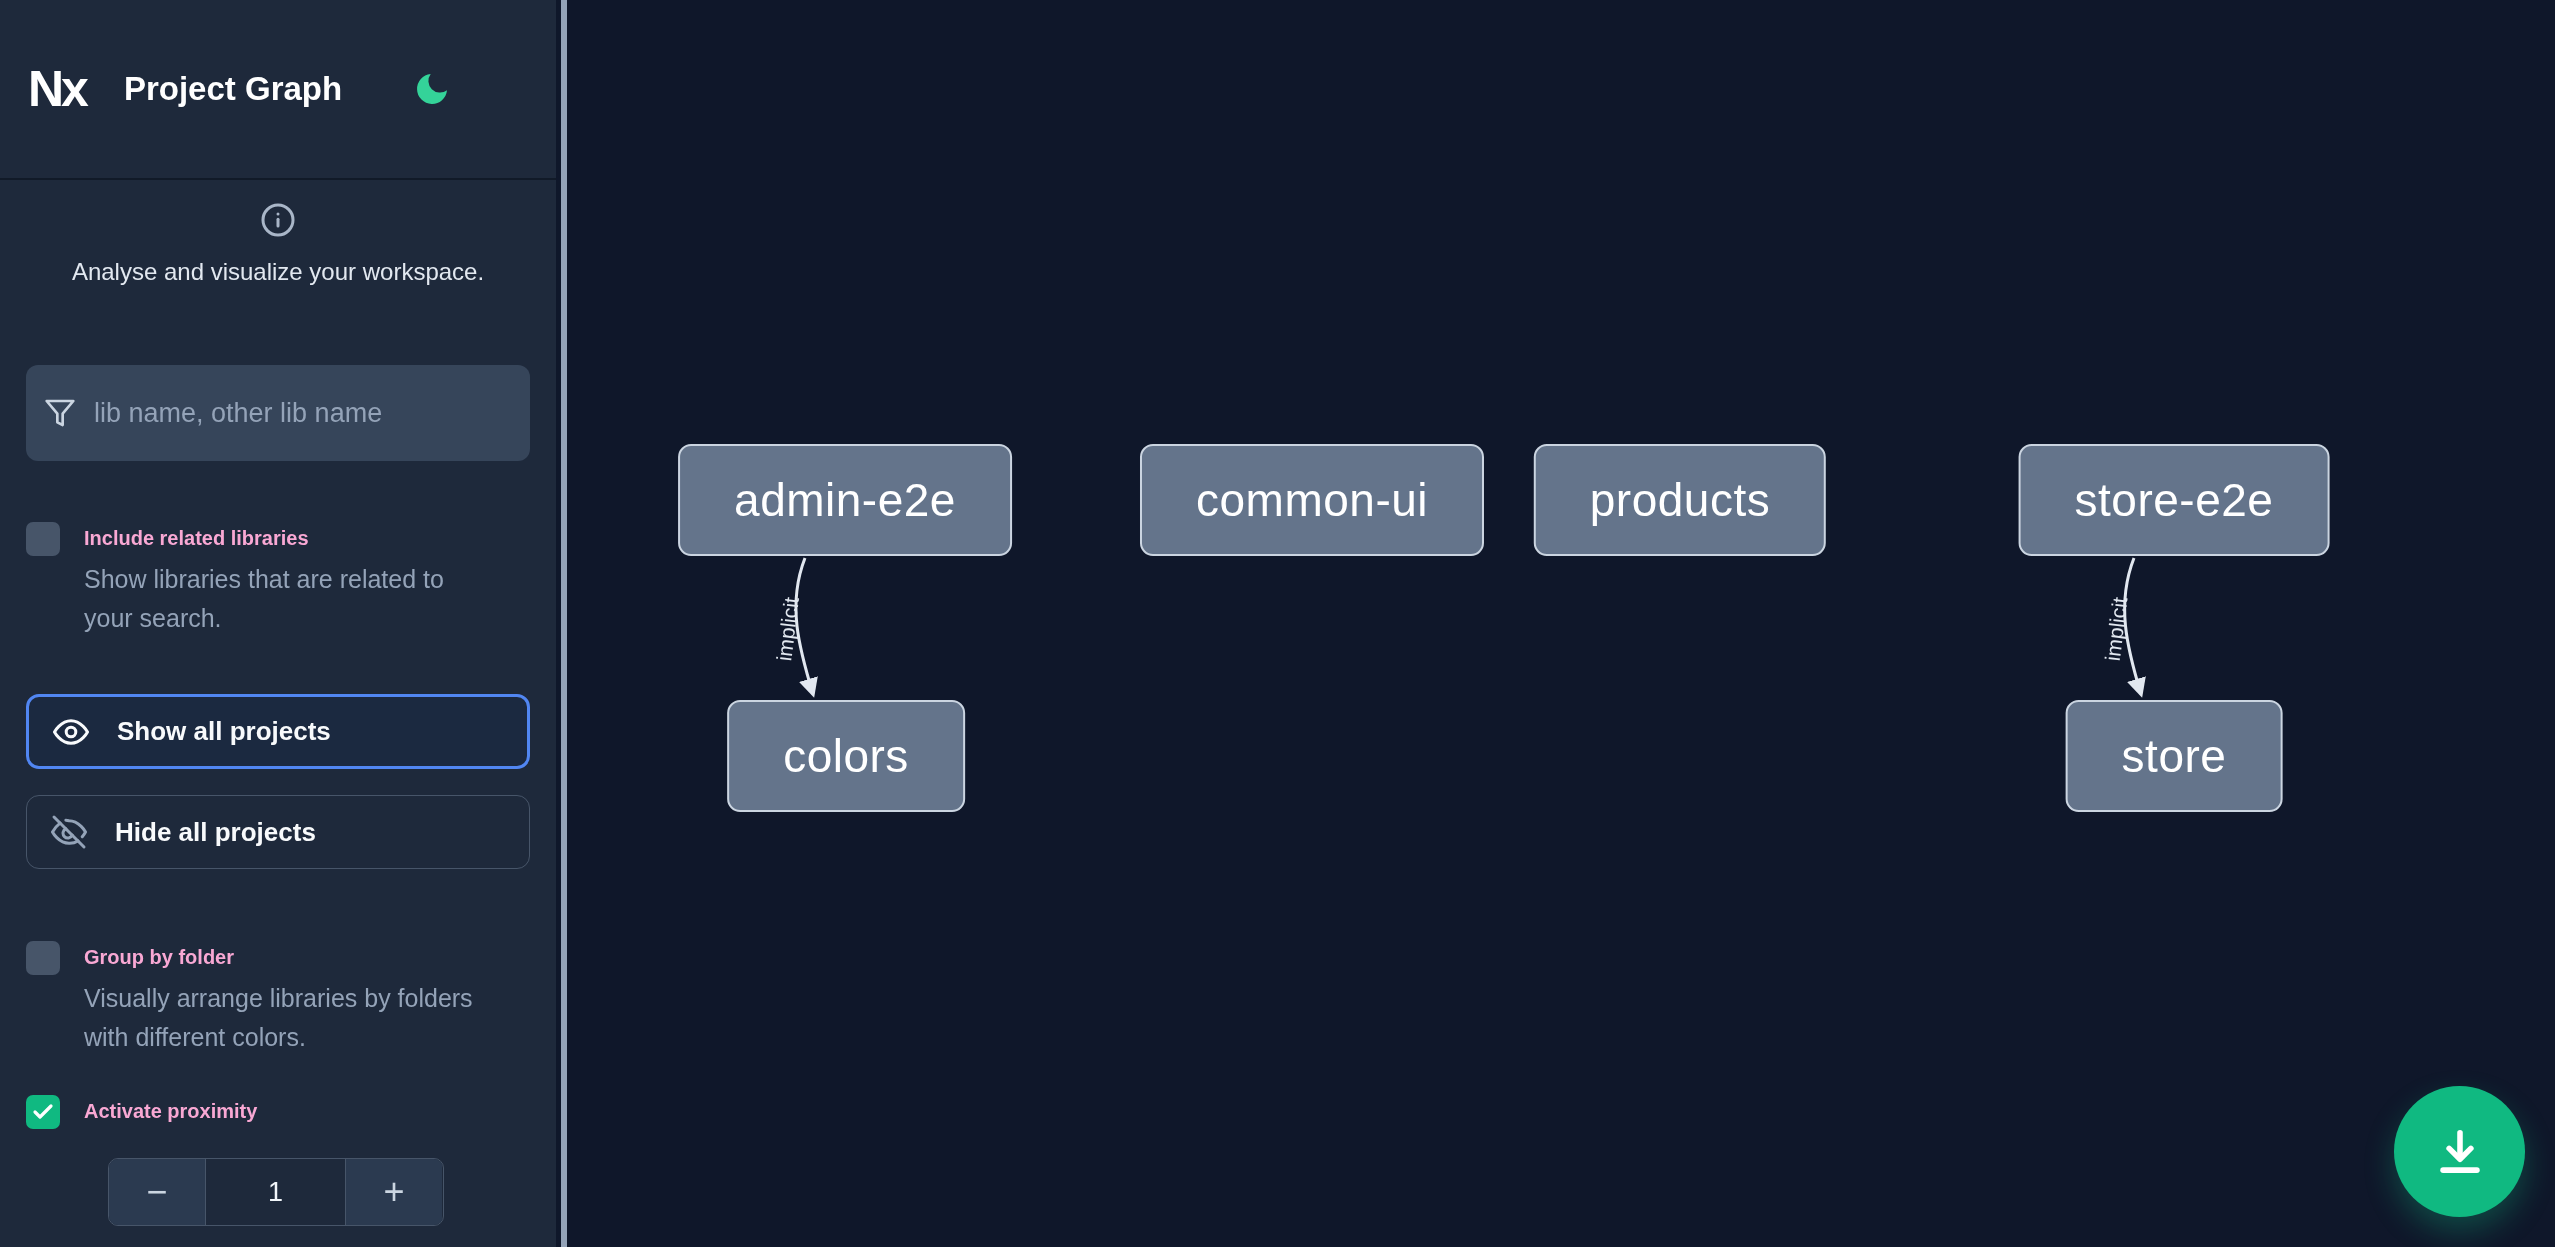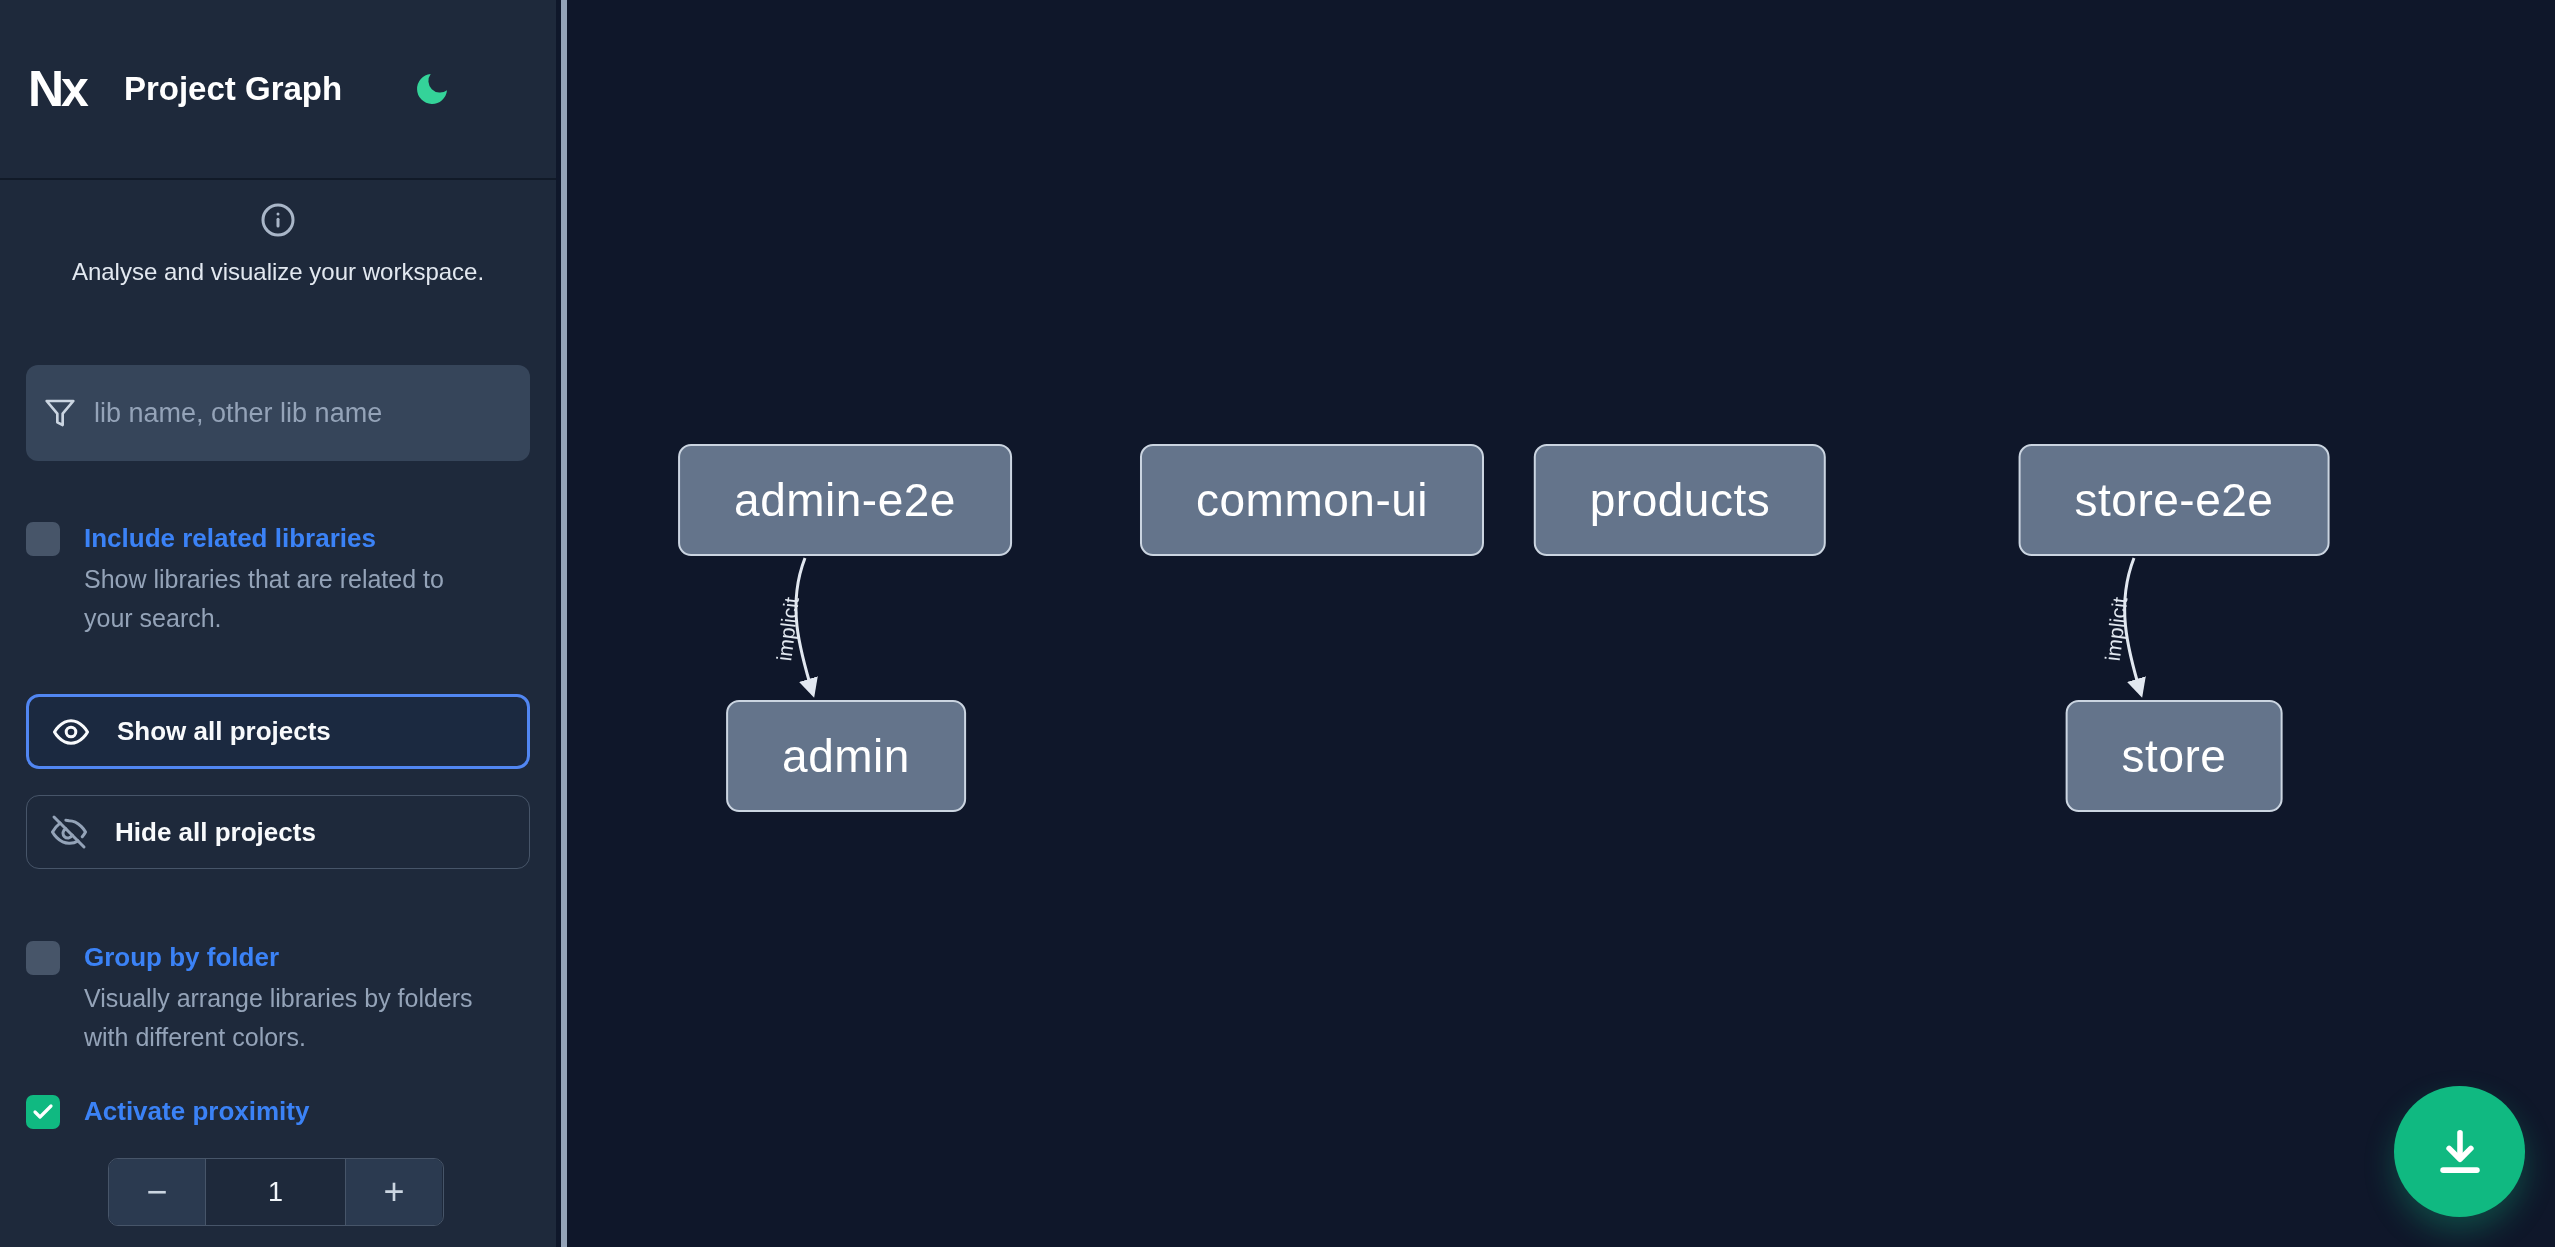--- a/index.html
+++ b/index.html
@@ -40,21 +40,21 @@
   .option-row{margin:45px 26px 0;display:flex;align-items:flex-start;gap:24px;}
   .option-row.r2{margin-top:68px;}
   .option-row.r3{margin-top:34px;}
   .checkbox{
     width:34px;height:34px;flex:0 0 34px;border-radius:7px;background:#475569;
     margin-top:4px;cursor:pointer;display:flex;align-items:center;justify-content:center;
   }
   .checkbox svg{width:24px;height:24px;display:none;}
   .checkbox.checked{background:#10b981;}
   .checkbox.checked svg{display:block;}
-  .opt-label{font-size:26px;font-weight:600;color:#3b82f6;line-height:40px;}
+  .opt-label{font-size:20px;font-weight:600;color:#f9a8d4;line-height:40px;}
   .opt-desc{font-size:25px;color:#94a3b8;line-height:39px;max-width:400px;margin-top:2px;}
 
   .sb-btn{
     margin:26px 26px 0;height:74px;border-radius:13px;display:flex;align-items:center;
     padding:0 24px;gap:28px;cursor:pointer;background:transparent;
     border:1.5px solid #475569;font-family:inherit;
   }
   .sb-btn.primary-focus{
     margin-top:56px;height:75px;border:3px solid #5186f2;background:#1b2940;
   }
@@ -191,21 +191,21 @@
   <path d="M 805 558 C 787 604, 799 648, 813 694" fill="none" stroke="#e2e8f0" stroke-width="3" marker-end="url(#arrow)"></path>
       <text x="795" y="630" text-anchor="middle" transform="rotate(-83 795 630)" class="edge-label">implicit</text>
       <path d="M 2134 558 C 2116 604, 2127 648, 2141 694" fill="none" stroke="#e2e8f0" stroke-width="3" marker-end="url(#arrow)"></path>
       <text x="2123.5" y="630" text-anchor="middle" transform="rotate(-83 2123.5 630)" class="edge-label">implicit</text>
     </svg>
   <div id="graph-layer">
       <div class="node" style="left: 845px; top: 500px;">admin-e2e</div>
       <div class="node" style="left: 1312px; top: 500px;">common-ui</div>
       <div class="node" style="left: 1680px; top: 500px;">products</div>
       <div class="node" style="left: 2174px; top: 500px;">store-e2e</div>
-      <div class="node" style="left: 846px; top: 756px;">admin</div>
+      <div class="node" style="left: 846px; top: 756px;">colors</div>
       <div class="node" style="left: 2174px; top: 756px;">store</div>
     </div>
 
   <button class="fab">
     <svg viewBox="0 0 24 24" fill="none" stroke="#fff" stroke-width="2.3" stroke-linecap="round" stroke-linejoin="round">
       <path d="M12 4v10"></path>
         <path d="M7.5 10.5 12 15l4.5-4.5"></path>
         <path d="M5 19.5h14"></path>
     </svg>
   </button>

